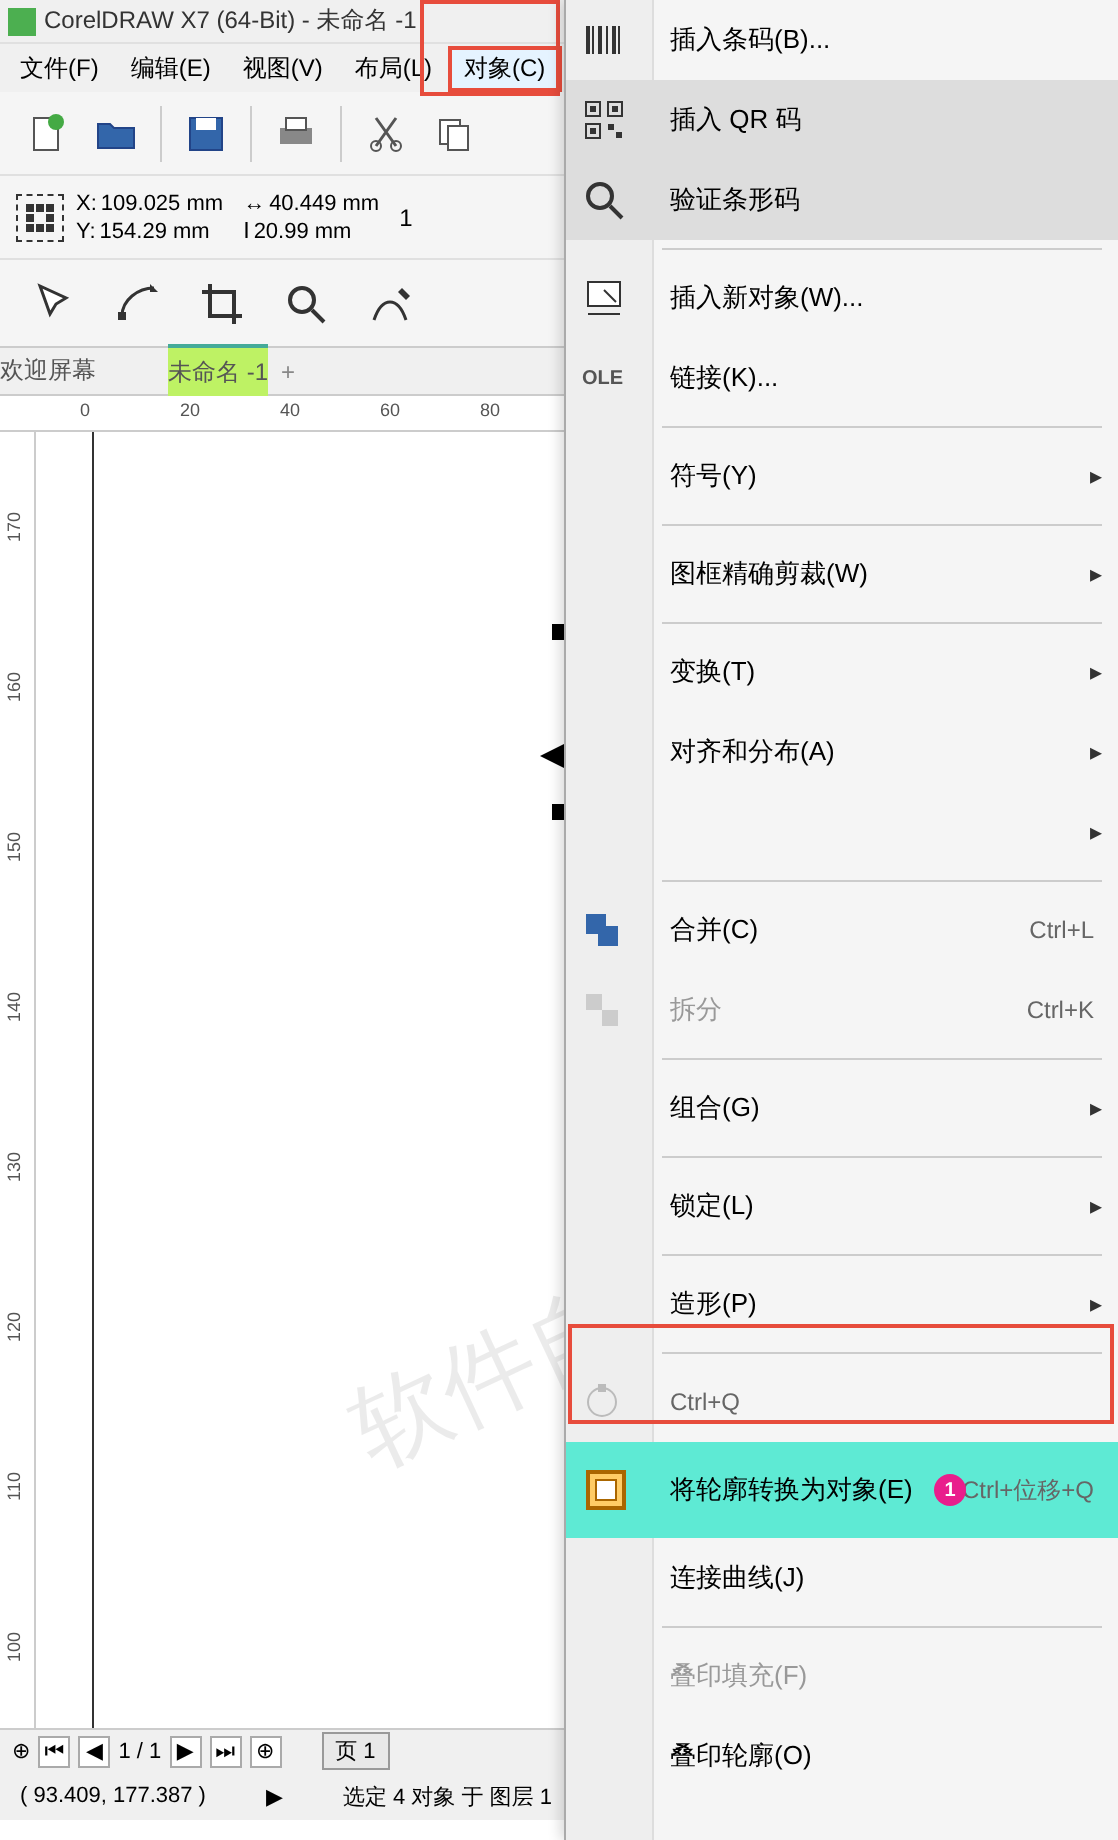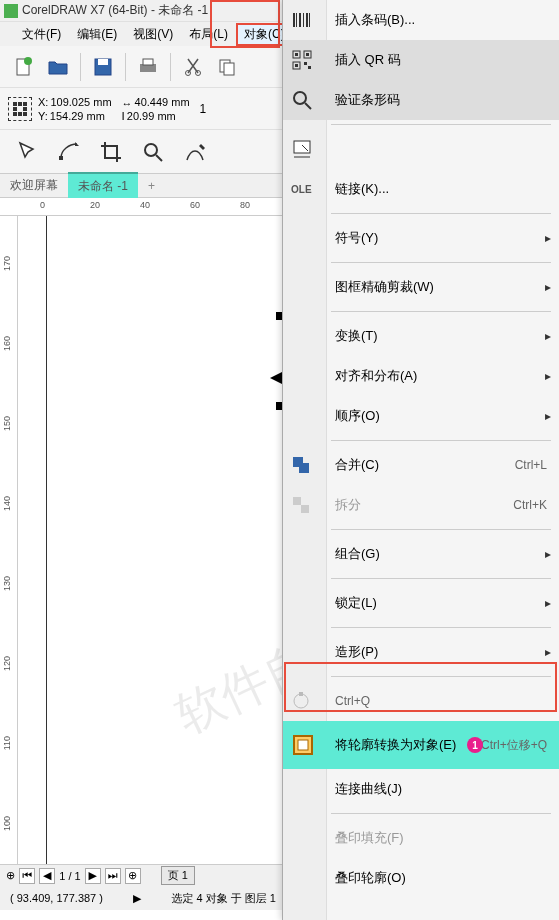--- a/index.html
+++ b/index.html
@@ -2,42 +2,42 @@
 <html><head>
 <meta charset="utf-8">
 <style>
 * { margin: 0; padding: 0; box-sizing: border-box; font-family: "Microsoft YaHei", sans-serif; }
 body { width: 559px; height: 920px; background: #fff; position: relative; overflow: hidden; font-size: 12px; }
 
 .titlebar { height: 22px; background: #f0f0f0; display: flex; align-items: center; padding: 0 4px; border-bottom: 1px solid #e0e0e0; }
 .titlebar .logo { width: 14px; height: 14px; background: #4CAF50; margin-right: 4px; }
 .titlebar span { color: #333; }
 
-.menubar { height: 24px; background: #f0f0f0; display: flex; align-items: center; padding: 0 14px; }
+.menubar { height: 24px; background: #f0f0f0; display: flex; align-items: center; padding: 0 2px; }
 .menubar .menu-item { padding: 3px 8px; cursor: pointer; }
 .menubar .menu-item.highlighted { background: #e5f3ff; border: 2px solid #e74c3c; padding: 1px 6px; }
 
 .highlight-box-menu { position: absolute; top: 0; left: 210px; width: 70px; height: 48px; border: 2px solid #e74c3c; pointer-events: none; z-index: 5; }
 
 .toolbar1 { height: 42px; background: #f5f5f5; display: flex; align-items: center; padding: 4px 8px; gap: 2px; border-bottom: 1px solid #e0e0e0; }
 .toolbar1 .tool { width: 32px; height: 32px; display: flex; align-items: center; justify-content: center; color: #555; }
 .toolbar1 .sep { width: 1px; height: 28px; background: #ccc; margin: 0 4px; }
 
 .toolbar2 { height: 42px; background: #f5f5f5; display: flex; align-items: center; padding: 4px 8px; gap: 10px; border-bottom: 1px solid #e0e0e0; }
 .coord-box { display: flex; align-items: center; gap: 6px; }
 .coord-icon { width: 24px; height: 24px; display:flex; align-items:center; justify-content:center; border:1px dashed #333; }
 .coord-vals { display:flex; flex-direction:column; font-size:11px; line-height:14px; }
 .coord-row { display:flex; gap:2px; }
 
 .toolbar3 { height: 44px; background: #f5f5f5; display: flex; align-items: center; padding: 4px 8px; gap: 4px; border-bottom: 1px solid #ccc; }
 .toolbar3 .tool { width: 38px; height: 36px; display:flex; align-items:center; justify-content:center; }
 
 .tabs { height: 24px; background: #f0f0f0; display: flex; align-items:center; border-bottom:1px solid #ccc; }
-.tab { padding: 4px 10px; font-size: 12px; color: #555; }
-.tab.active { background: #5eead4; border-top: 2px solid #4a9; }
+.tab { padding: 4px 0; font-size: 12px; color: #555; }
+.tab.active { background: #bef264; border-top: 2px solid #4a9; margin-left: 36px; }
 .tab.add { width: 20px; text-align: center; color: #888; }
 
 .ruler-h { height: 18px; background: #fff; border-bottom: 1px solid #ccc; position: relative; font-size: 9px; color: #555; }
 .ruler-h .tick { position: absolute; top: 2px; }
 
 .canvas-area { display: flex; height: 648px; }
 .ruler-v { width: 18px; background: #fff; border-right: 1px solid #ccc; position: relative; font-size: 9px; color: #555; }
 .ruler-v .tick { position: absolute; left: 2px; writing-mode: vertical-rl; transform: rotate(180deg); }
 .canvas { flex: 1; background: #fff; position: relative; }
 .page-shadow { position: absolute; left: 28px; top: 0; width: 240px; height: 648px; background: #fff; border-left: 1px solid #333; }
@@ -295,20 +295,21 @@
   </div>
   <div class="dd-sep"></div>
   <div class="dd-item">
     <div class="icon">
         <svg width="22" height="22" viewBox="0 0 22 22">
           <rect x="3" y="3" width="16" height="12" fill="#fff" stroke="#333"></rect>
           <path d="M11 7l6 6" stroke="#333"></path>
           <path d="M3 19h16" stroke="#333"></path>
         </svg>
       </div>
+    <span class="label">插入新对象(W)...</span>
   </div>
   <div class="dd-item">
     <div class="icon">
         <span style="font-size:10px;font-weight:bold">OLE</span>
       </div>
     <span class="label">链接(K)...</span>
   </div>
   <div class="dd-sep"></div>
   <div class="dd-item">
     <span class="label">符号(Y)</span>
@@ -322,21 +323,20 @@
   <div class="dd-sep"></div>
   <div class="dd-item">
     <span class="label">变换(T)</span>
     <span class="arrow">▸</span>
   </div>
   <div class="dd-item">
     <span class="label">对齐和分布(A)</span>
     <span class="arrow">▸</span>
   </div>
   <div class="dd-item">
-    <span class="label">顺序(O)</span>
     <span class="arrow">▸</span>
   </div>
   <div class="dd-sep"></div>
   <div class="dd-item">
     <div class="icon">
         <svg width="20" height="20" viewBox="0 0 20 20">
           <rect x="2" y="2" width="10" height="10" fill="#36a"></rect>
           <rect x="8" y="8" width="10" height="10" fill="#36a"></rect>
         </svg>
       </div>

